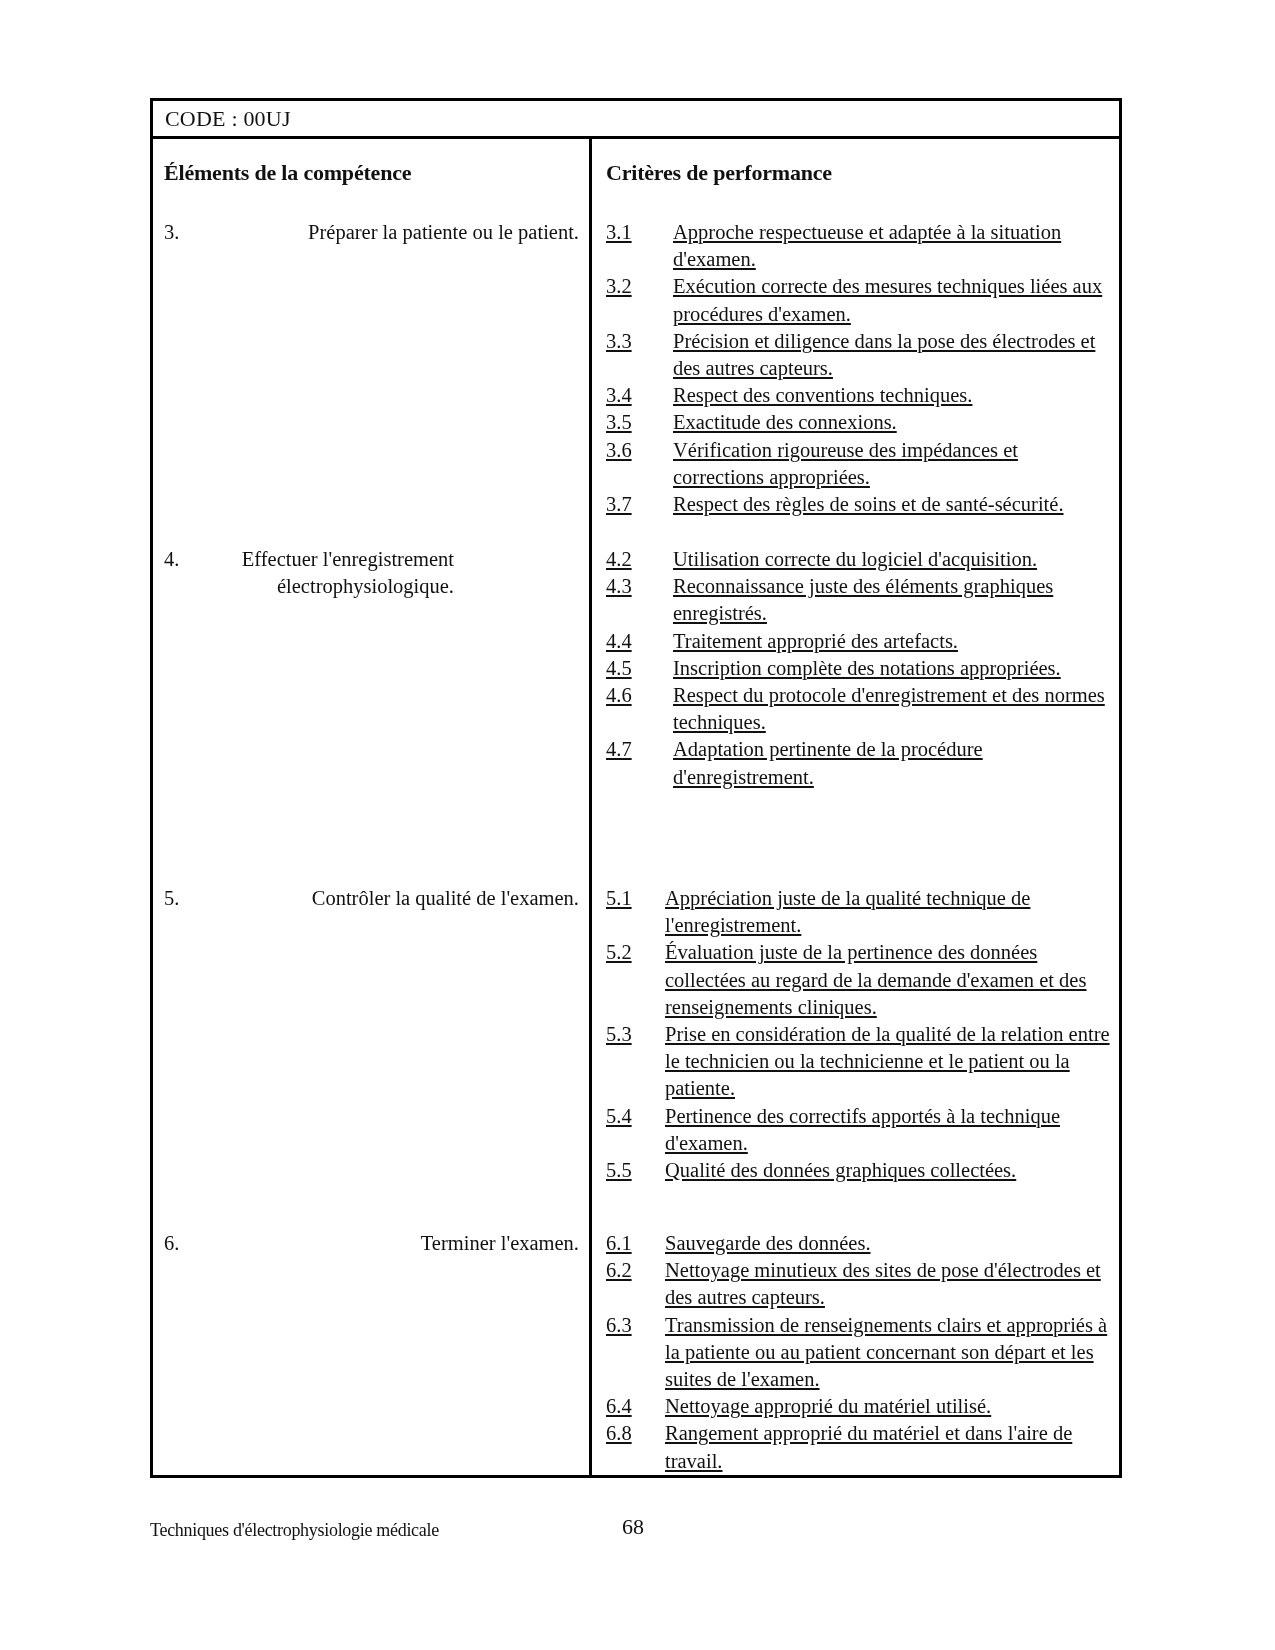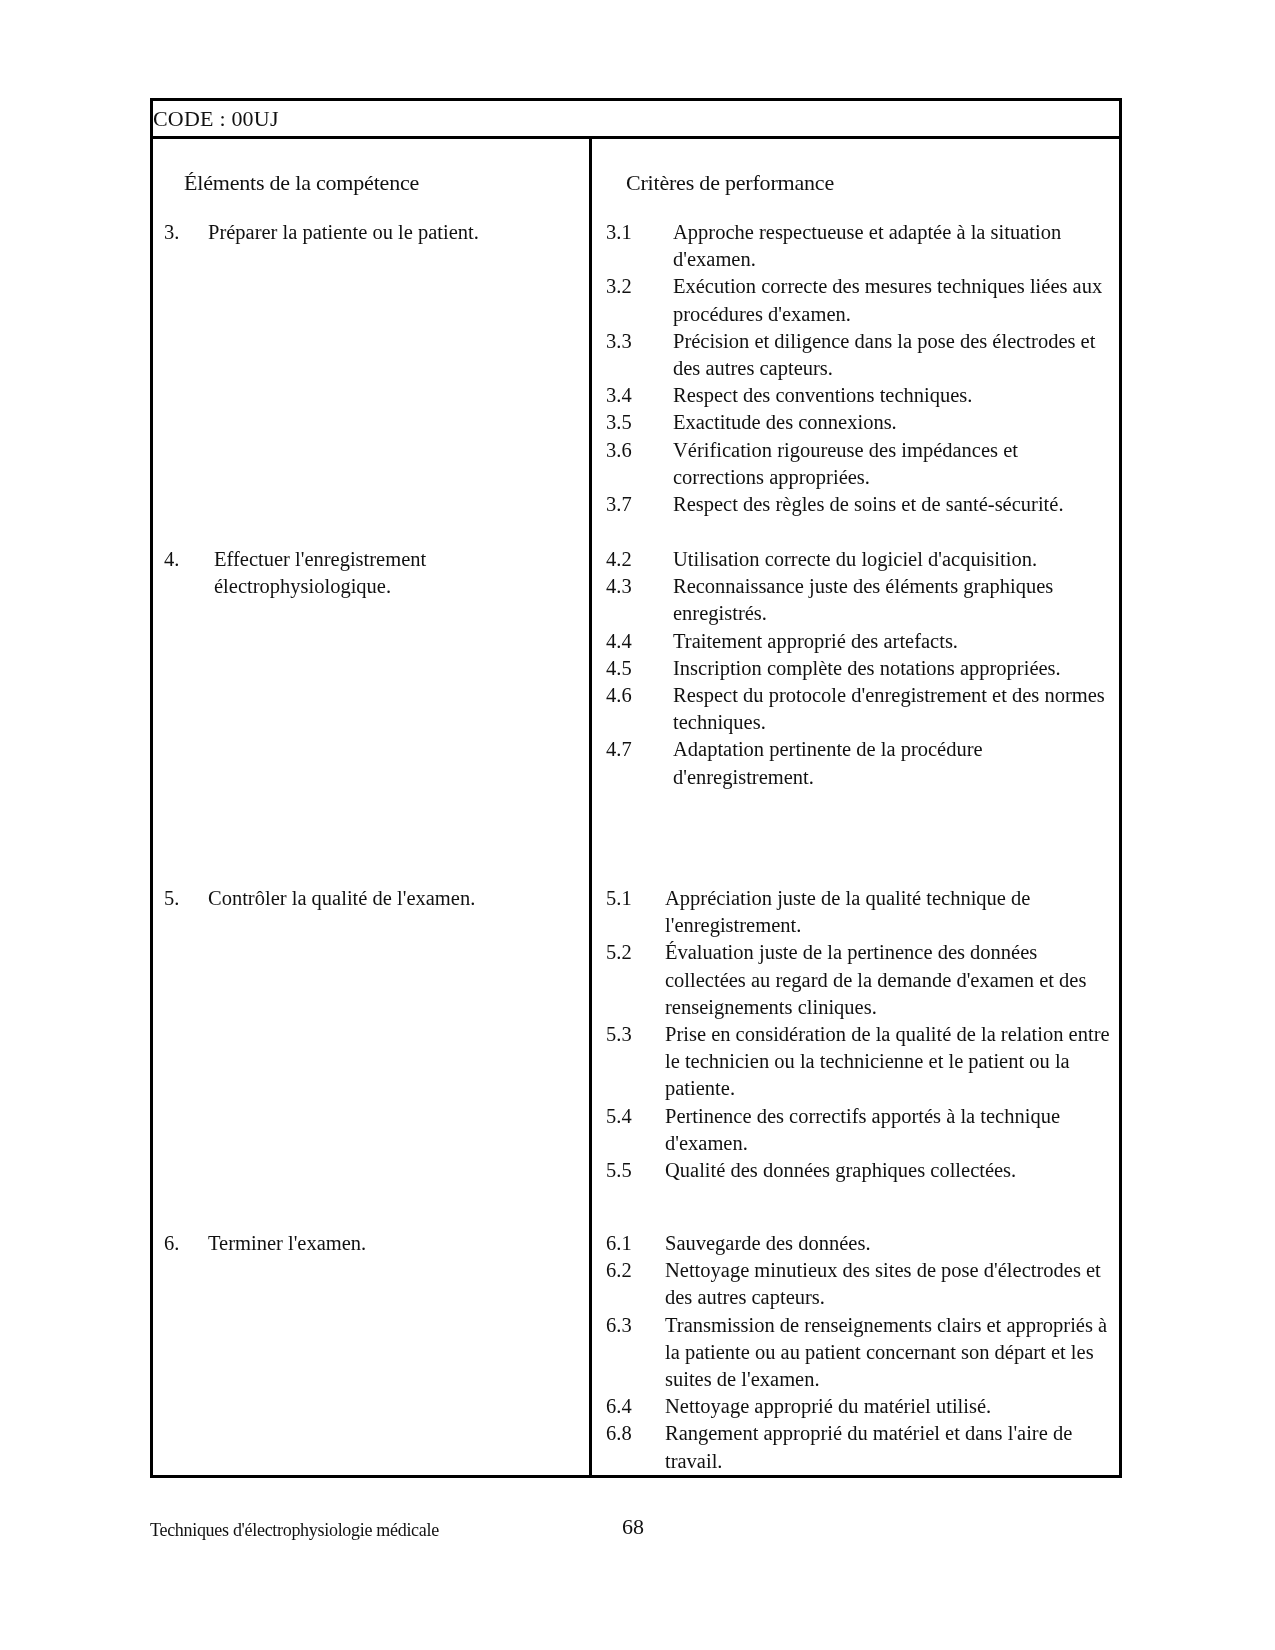--- a/index.html
+++ b/index.html
@@ -23,20 +23,21 @@
       height: 1380px;
       border: 3px solid #000;
       box-sizing: border-box;
     }
     .code-row {
       position: absolute;
       left: 0; top: 0; right: 0;
       height: 38px;
       border-bottom: 3px solid #000;
       box-sizing: border-box;
+      padding-left: 12px;
       font-size: 22px;
       line-height: 36px;
       letter-spacing: 0.2px;
     }
     .col-divider {
       position: absolute;
       left: 436px;
       top: 38px;
       bottom: 0;
       width: 3px;
@@ -51,48 +52,48 @@
     }
     .col-right {
       position: absolute;
       left: 439px;
       top: 38px;
       right: 0;
       bottom: 0;
     }
     .col-heading {
       position: absolute;
-      top: 30px;
-      font-weight: normal;
+      top: 20px;
+      font-weight: bold;
       font-size: 22px;
       line-height: 28px;
       letter-spacing: -0.2px;
-      margin-left: 20px;
     }
     .col-left .col-heading { left: 11px; }
     .col-right .col-heading { left: 14px; }
 
     .element {
       position: absolute;
       left: 11px;
       right: 10px;
       font-size: 20.5px;
       line-height: 27px;
       display: flex;
     }
     .element .num { width: 44px; flex: 0 0 44px; }
     .element.wide .num { width: 50px; flex: 0 0 50px; }
-    .element .txt { flex: 1; }
+    .element .txt { flex: 1; text-align: right; }
 
     .criteria-block {
       position: absolute;
       left: 14px;
       right: 8px;
       font-size: 20.5px;
       line-height: 27.2px;
+      text-decoration: underline;
     }
     .crit {
       display: flex;
     }
     .crit .cnum { flex: 0 0 51px; width: 51px; }
     .criteria-block.tight .crit .cnum { flex: 0 0 43px; width: 43px; }
     .crit .ctxt { flex: 1; margin-left: 16px; }
 
     .footer-title {
       position: absolute;

